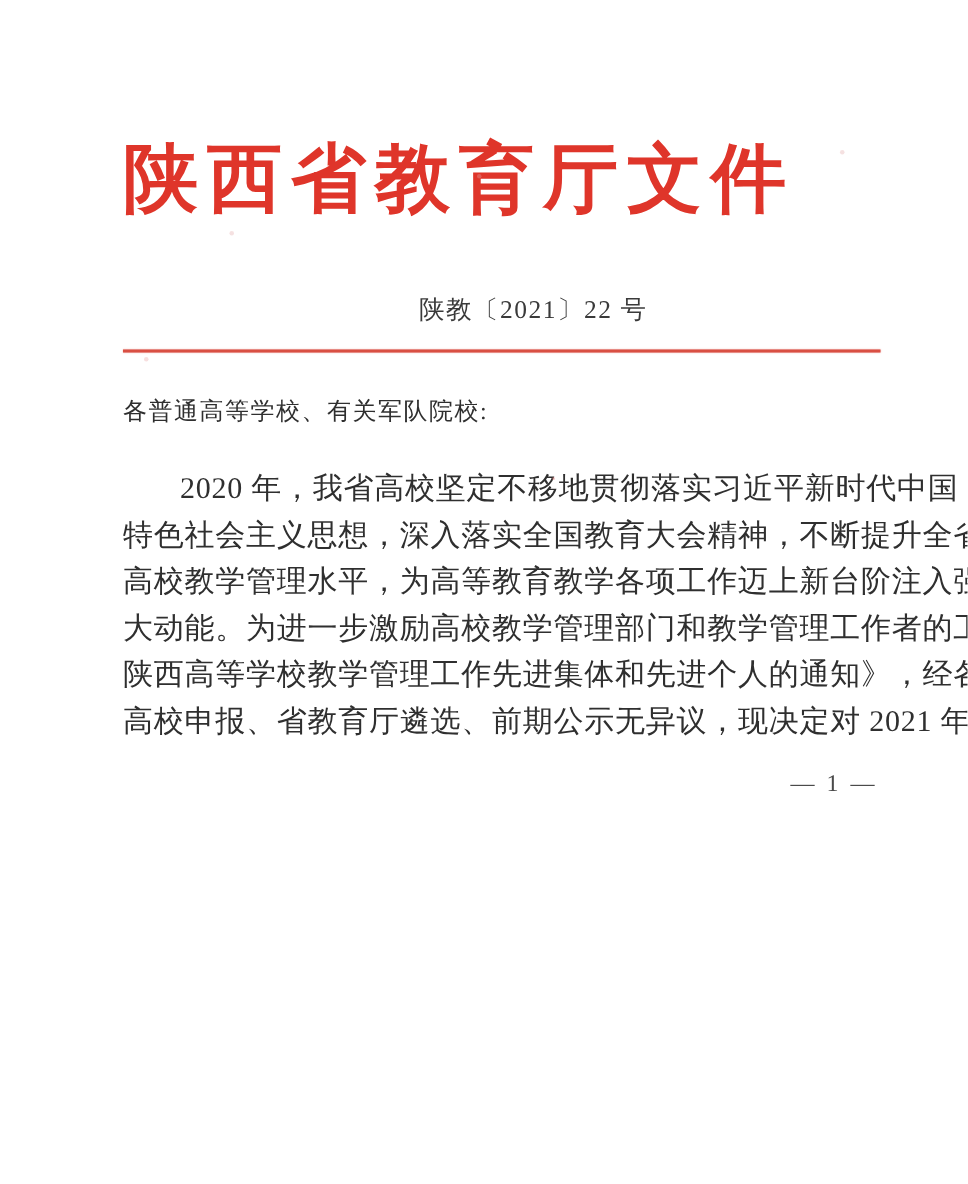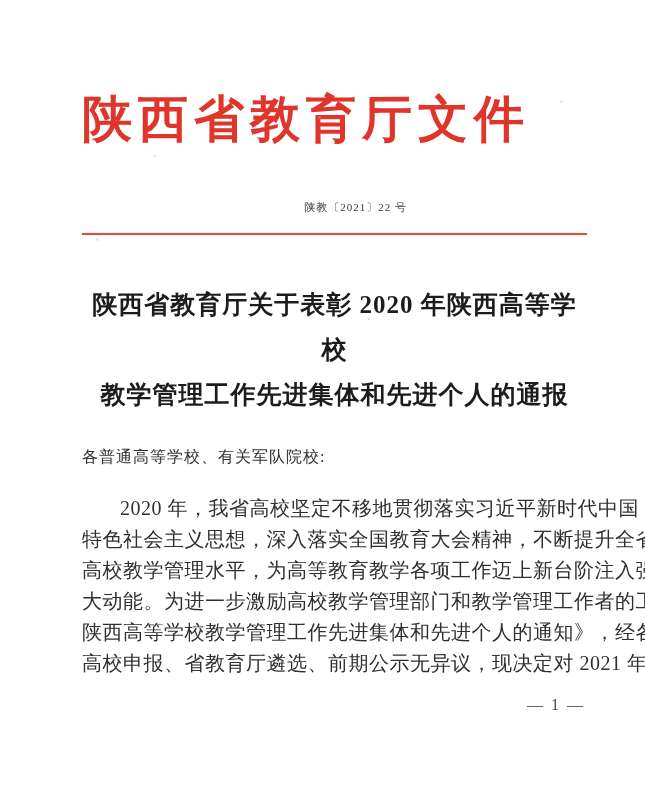--- a/index.html
+++ b/index.html
@@ -31,21 +31,21 @@
     font-size:50px;
     line-height:58px;
     font-weight:bold;
     letter-spacing:6px;
     color:var(--header-red);
     white-space:nowrap;
   }
   .doc-number{
     margin-top:48px;
     text-align:center;
-    font-size:11px;
+    font-size:17px;
     line-height:22px;
     color:#3a3a3a;
     position:relative;
     left:21px;
     letter-spacing:1px;
   }
   .red-rule{
     margin-top:15px;
     height:2px;
     width:100%;
@@ -113,24 +113,20 @@
   <span class="scan-speck speck-d"></span>
   <span class="scan-speck speck-e"></span>
 
   <div class="content">
     <div class="header-title">陕西省教育厅文件</div>
 
     <div class="doc-number">陕教〔2021〕22 号</div>
 
     <div class="red-rule"></div>
 
-    <div class="doc-title">
-      <div>陕西省教育厅关于表彰 2020 年陕西高等学校</div>
-      <div>教学管理工作先进集体和先进个人的通报</div>
-    </div>
 
     <div class="salutation">各普通高等学校、有关军队院校:</div>
 
     <div class="body-block">
       <div class="body-line first">2020 年，我省高校坚定不移地贯彻落实习近平新时代中国</div>
       <div class="body-line">特色社会主义思想，深入落实全国教育大会精神，不断提升全省</div>
       <div class="body-line">高校教学管理水平，为高等教育教学各项工作迈上新台阶注入强</div>
       <div class="body-line">大动能。为进一步激励高校教学管理部门和教学管理工作者的工</div>
       <div class="body-line">陕西高等学校教学管理工作先进集体和先进个人的通知》，经各</div>
       <div class="body-line">高校申报、省教育厅遴选、前期公示无异议，现决定对 2021 年</div>

